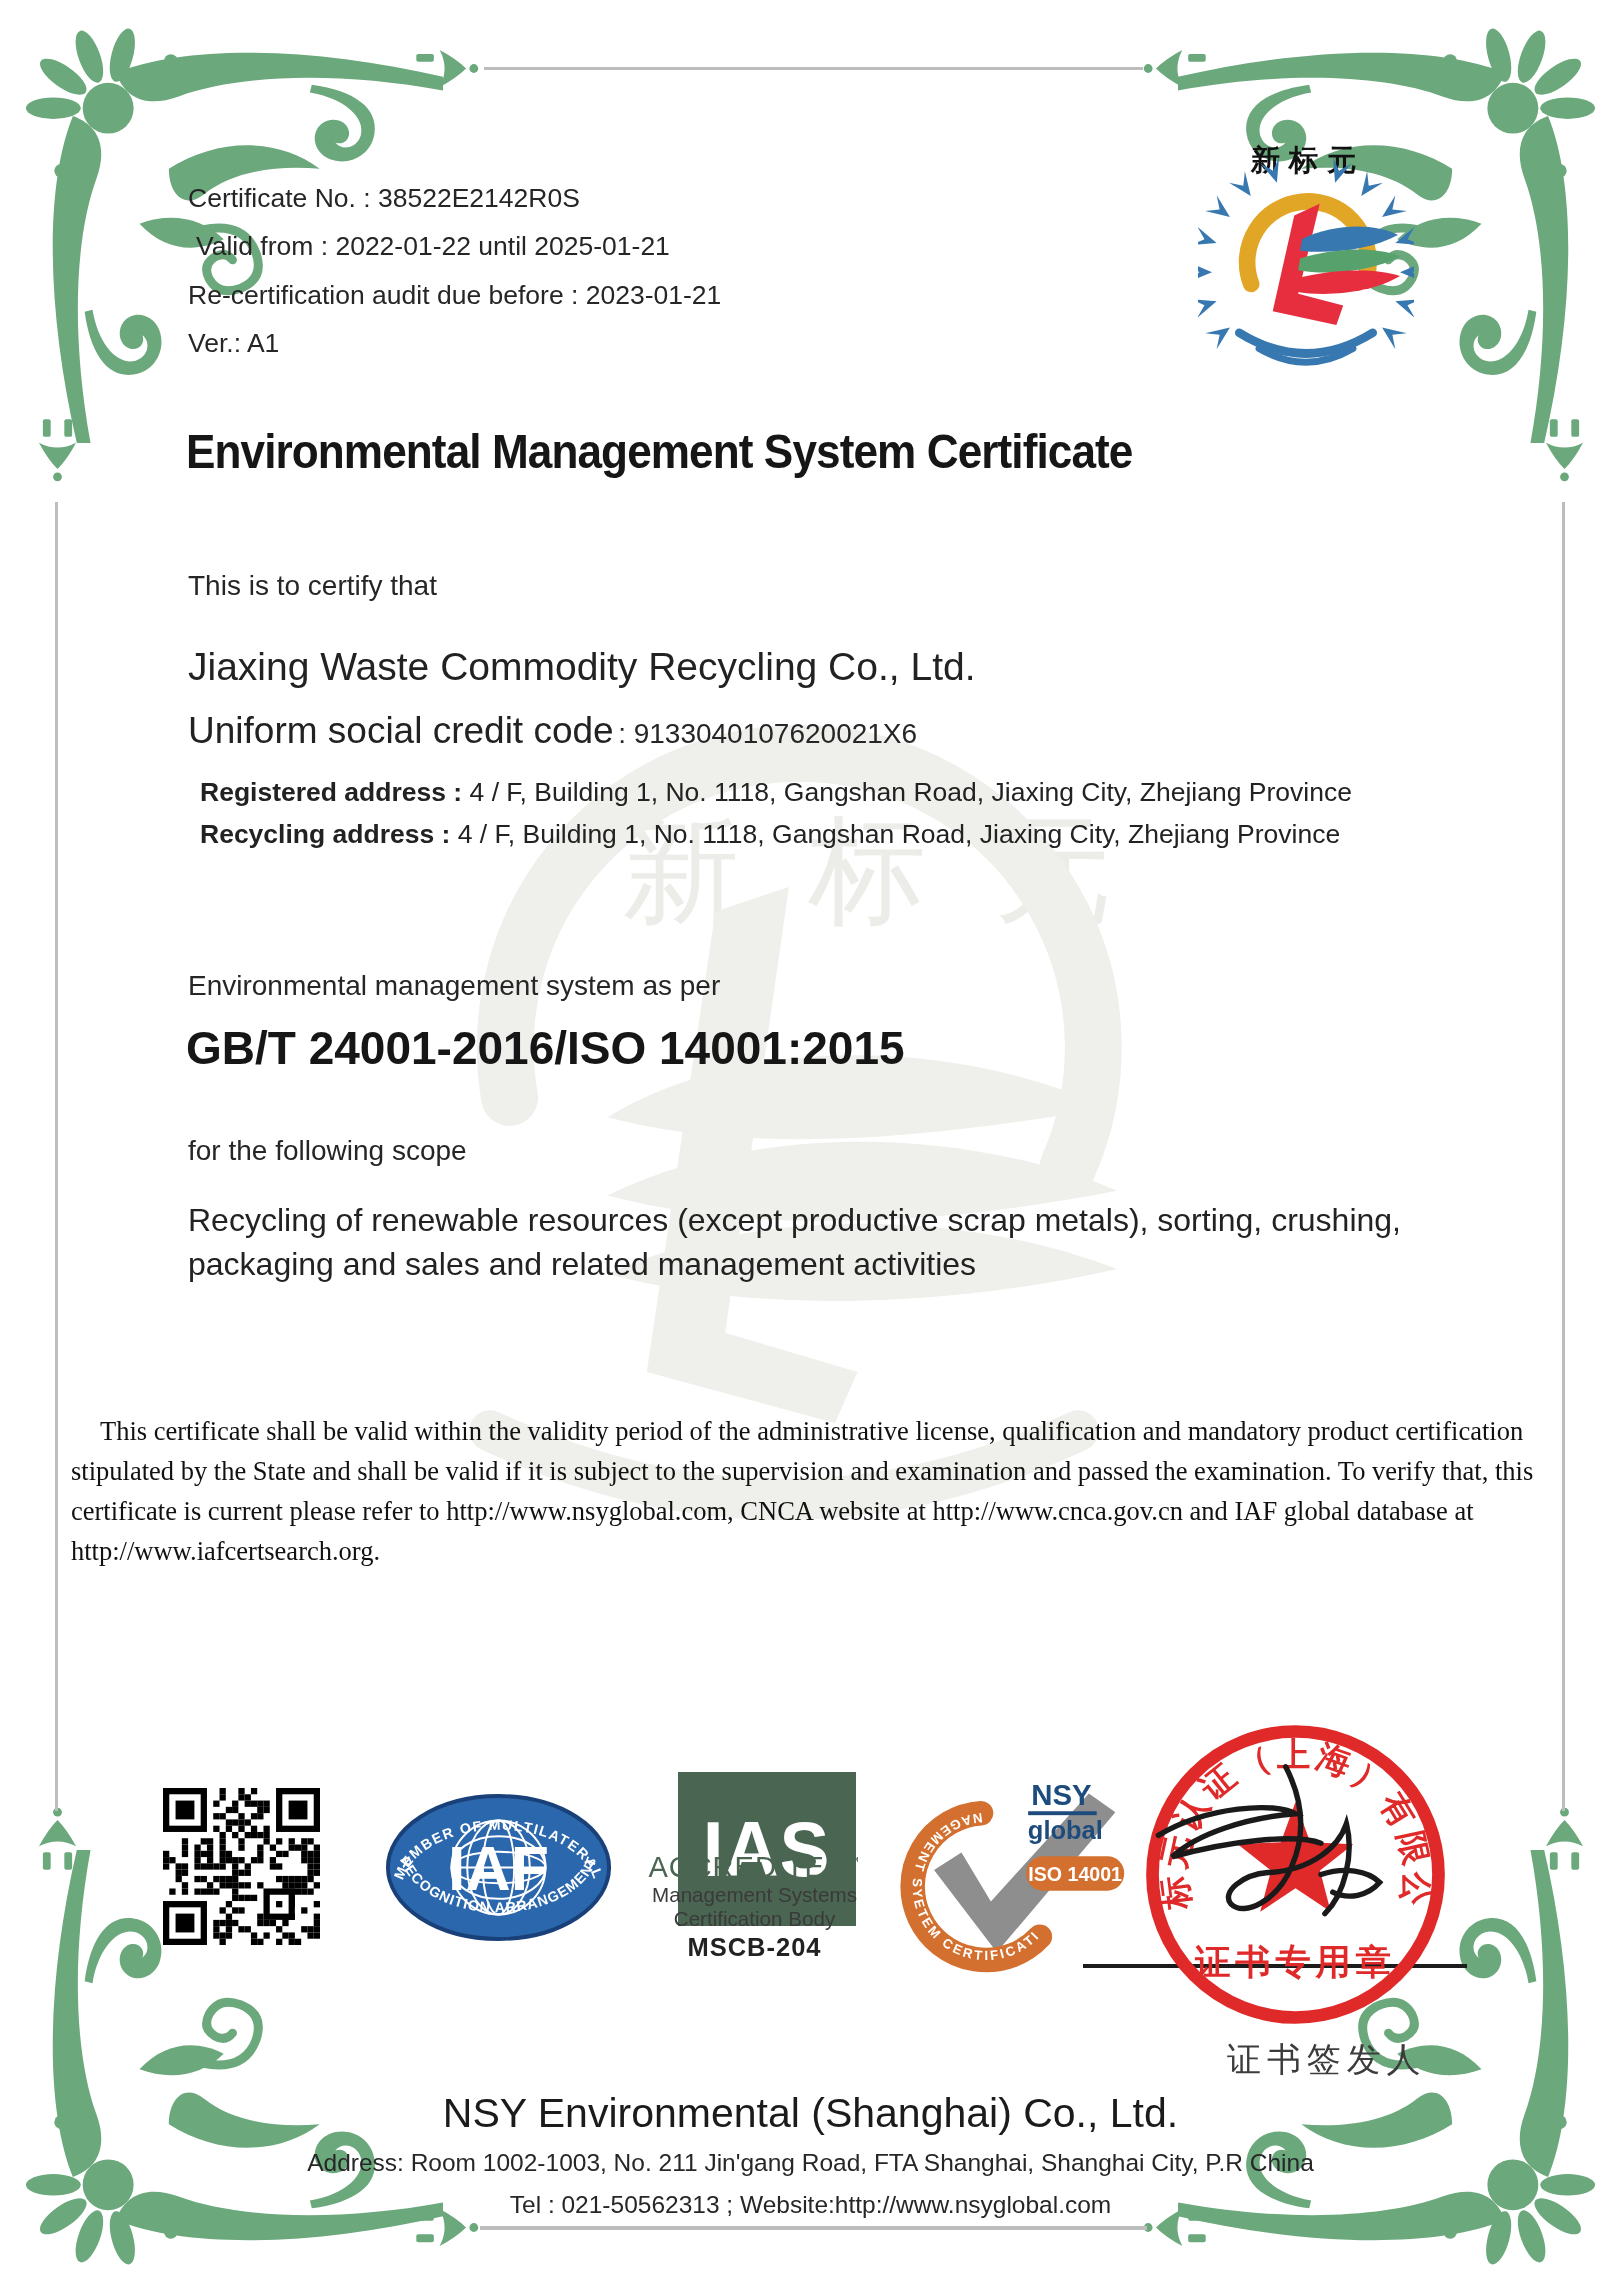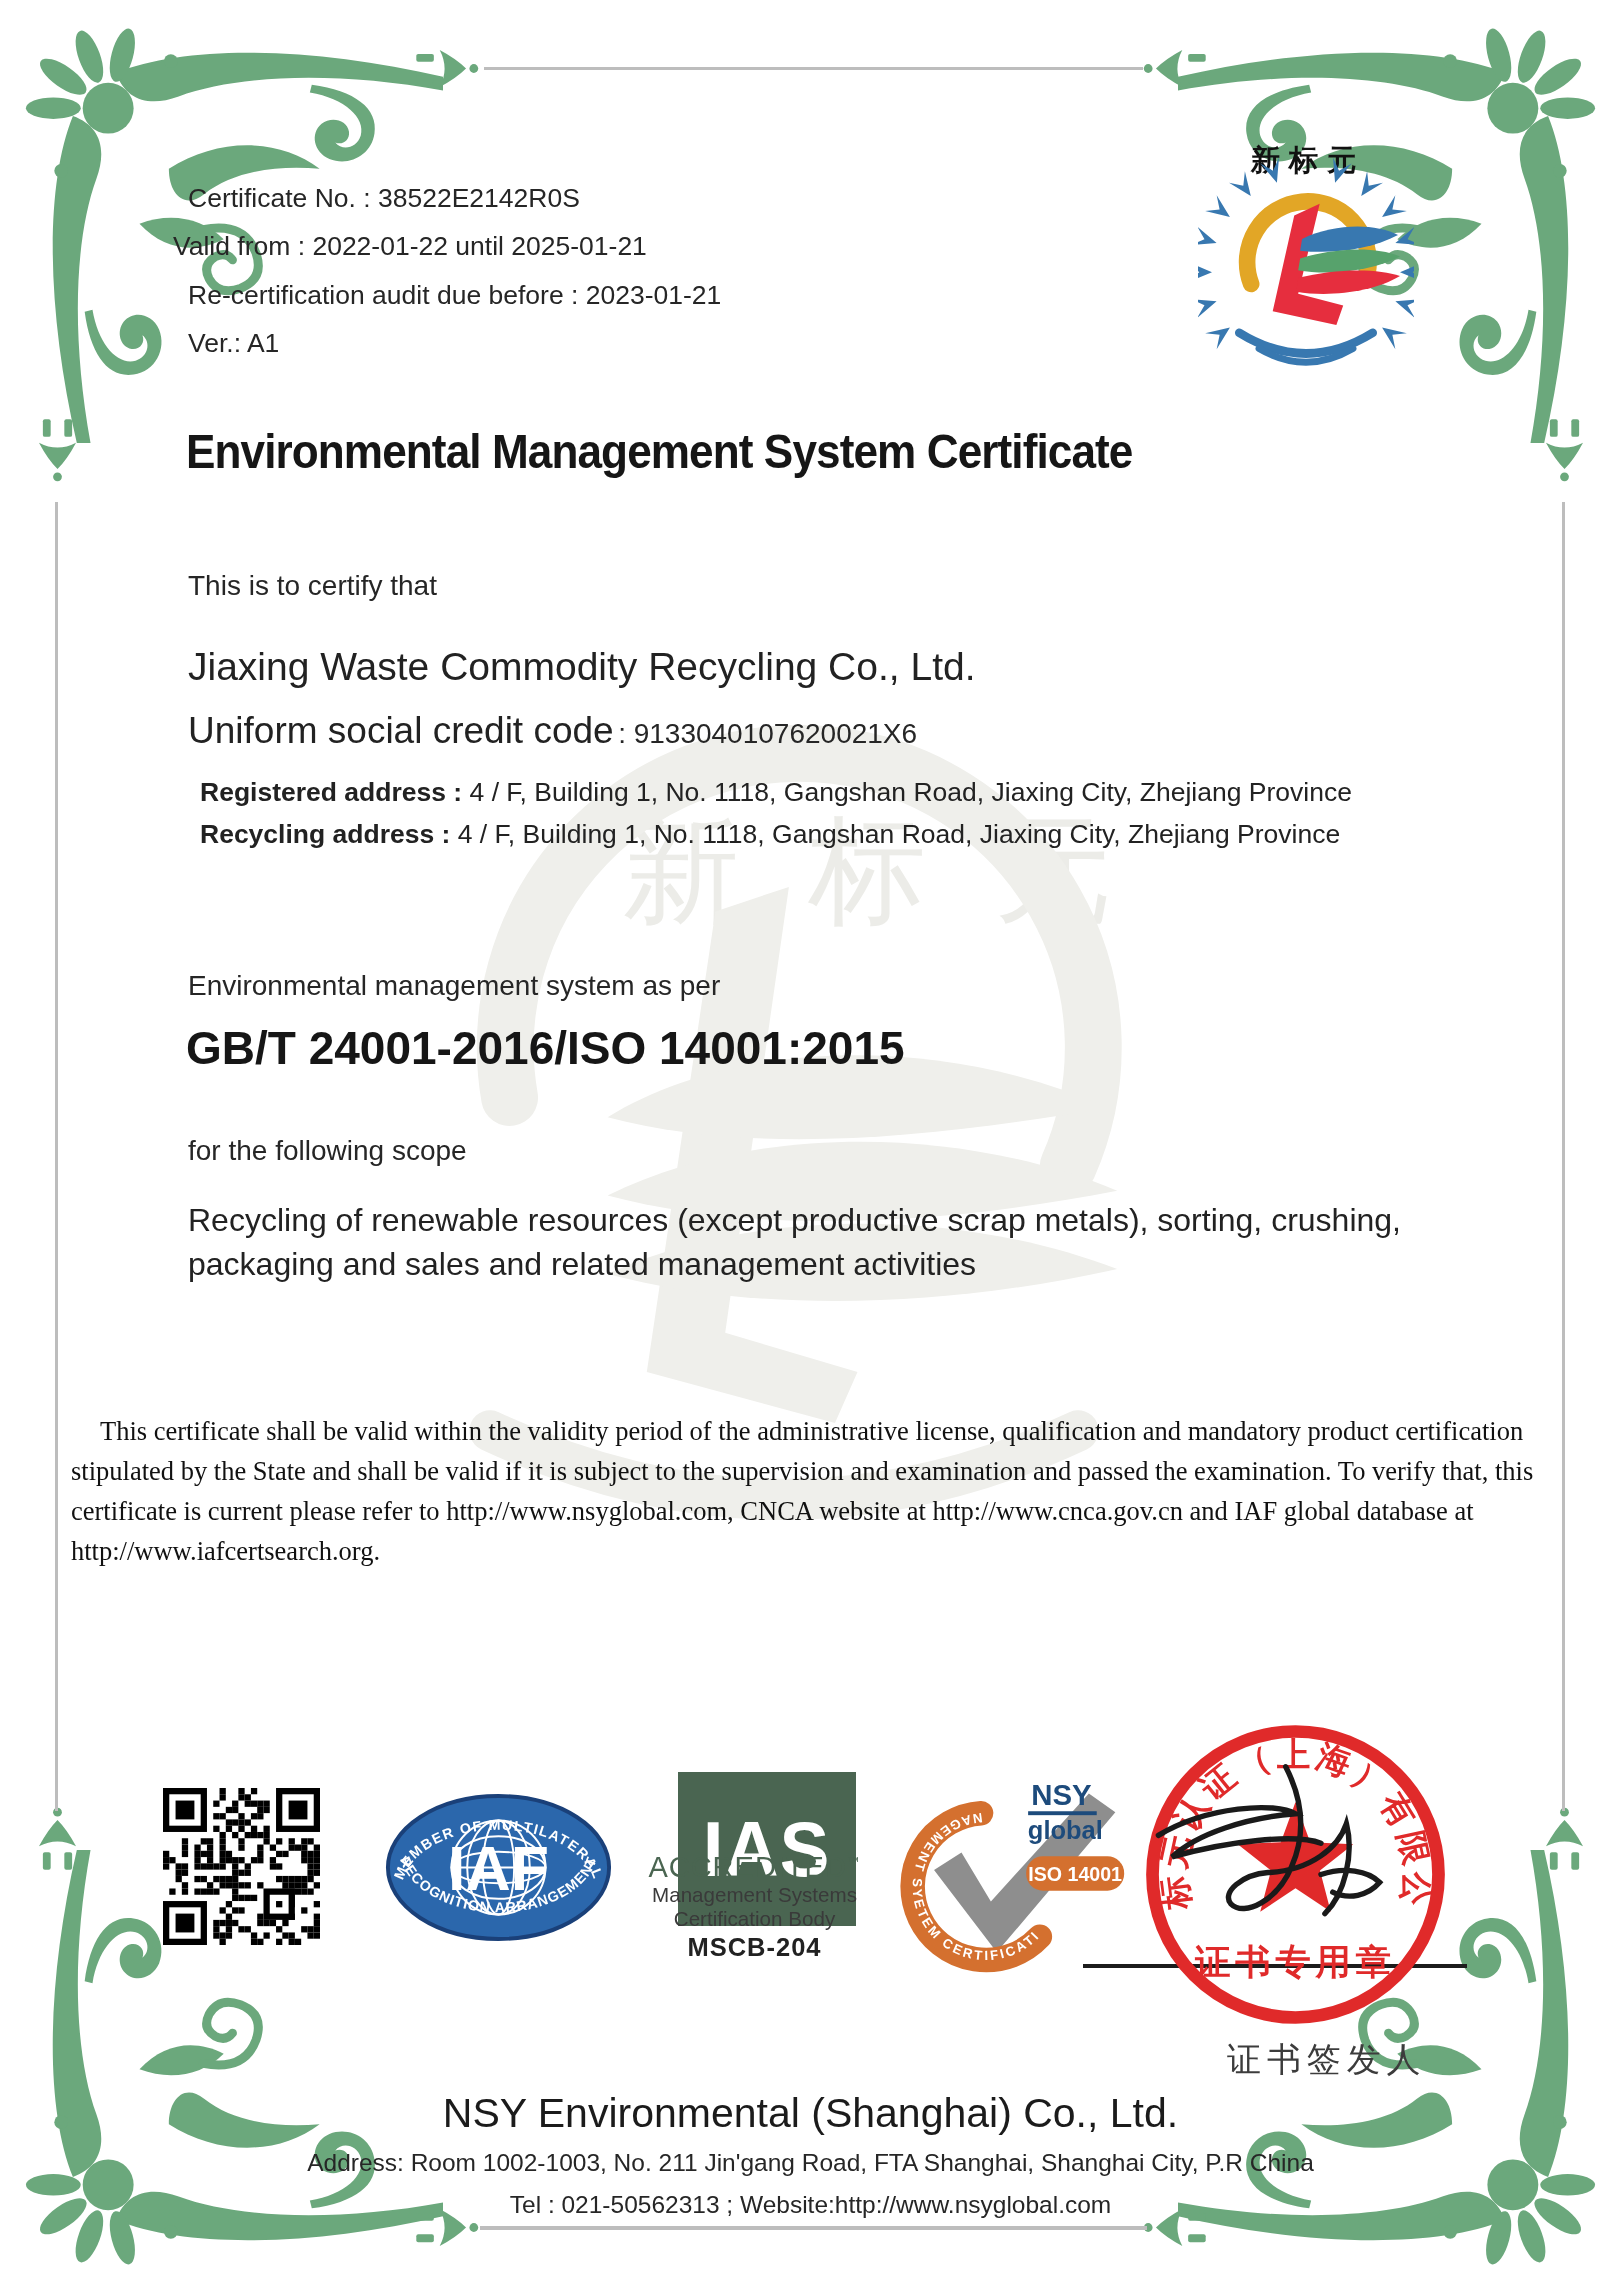--- a/index.html
+++ b/index.html
@@ -156,21 +156,21 @@
     <path d="M42,198 Q110,240 178,198" fill="none" stroke="var(--wreath)" stroke-width="9" stroke-linecap="round"></path>
     <path d="M62,214 Q110,242 158,214" fill="none" stroke="var(--wreath)" stroke-width="7" stroke-linecap="round"></path>
     <path d="M54,148 A62,62 0 1 1 173,136" fill="none" stroke="var(--gold)" stroke-width="17" stroke-linecap="round"></path>
     <path d="M98,78 L124,66 L102,158 L148,170 L141,190 L76,176 Z" fill="var(--logored)"></path>
     <path d="M106,102 C140,86 180,86 204,98 C178,112 138,118 104,114 Z" fill="var(--wreath)"></path>
     <path d="M104,122 C142,110 184,110 206,120 C180,134 136,140 102,134 Z" fill="var(--wavegreen)"></path>
     <path d="M102,142 C140,132 184,132 206,140 C180,156 134,162 100,156 Z" fill="var(--logored)"></path>
   </svg>
 
   <div class="abs meta-line" style="left:188px;top:174px;">Certificate No. : 38522E2142R0S</div>
-  <div class="abs meta-line" style="left:173px;top:222px;">Valid from : 2022-01-22 until 2025-01-21</div>
+  <div class="abs meta-line" style="left:196px;top:222px;">Valid from : 2022-01-22 until 2025-01-21</div>
   <div class="abs meta-line" style="left:188px;top:271px;">Re-certification audit due before : 2023-01-21</div>
   <div class="abs meta-line" style="left:188px;top:319px;">Ver.: A1</div>
 
   <div class="abs title" style="left:186px;top:423px;">Environmental Management System Certificate</div>
   <div class="abs certify" style="left:188px;top:570px;">This is to certify that</div>
   <div class="abs company" style="left:188px;top:645px;">Jiaxing Waste Commodity Recycling Co., Ltd.</div>
   <div class="abs" style="left:188px;top:710px;">
     <span class="credit-label">Uniform social credit code</span>
     <span class="credit-code">: </span><span class="credit-code">9133040107620021X6</span>
   </div>

